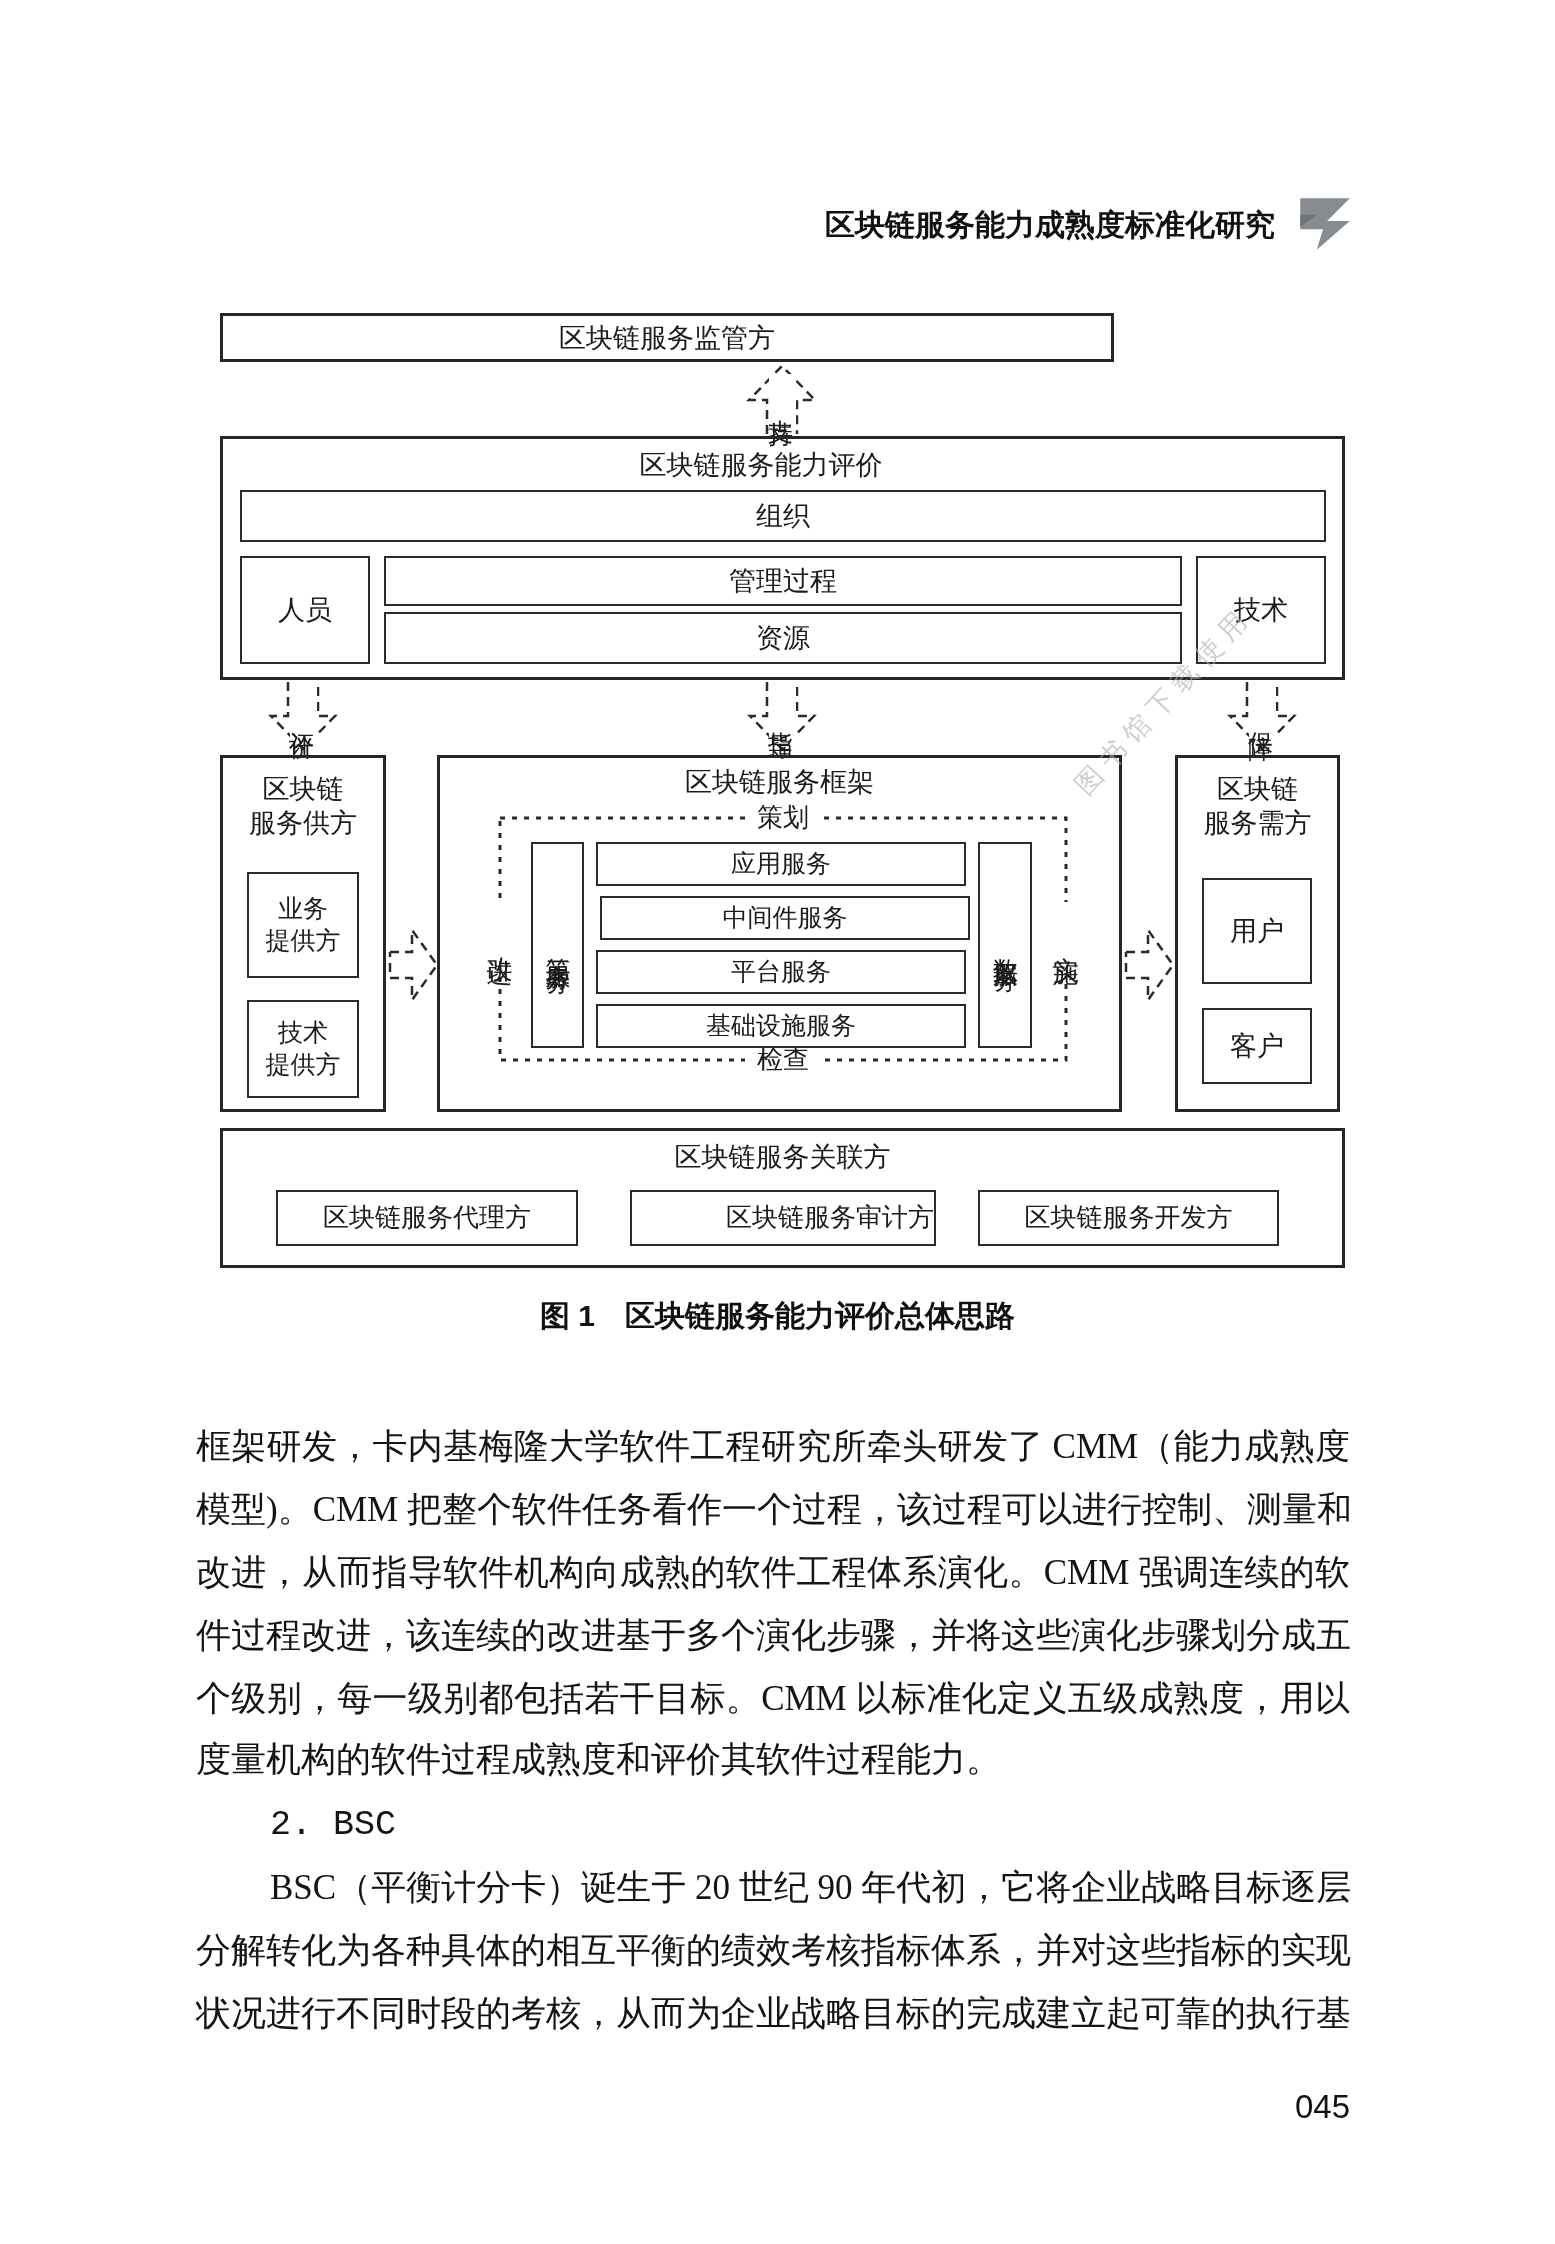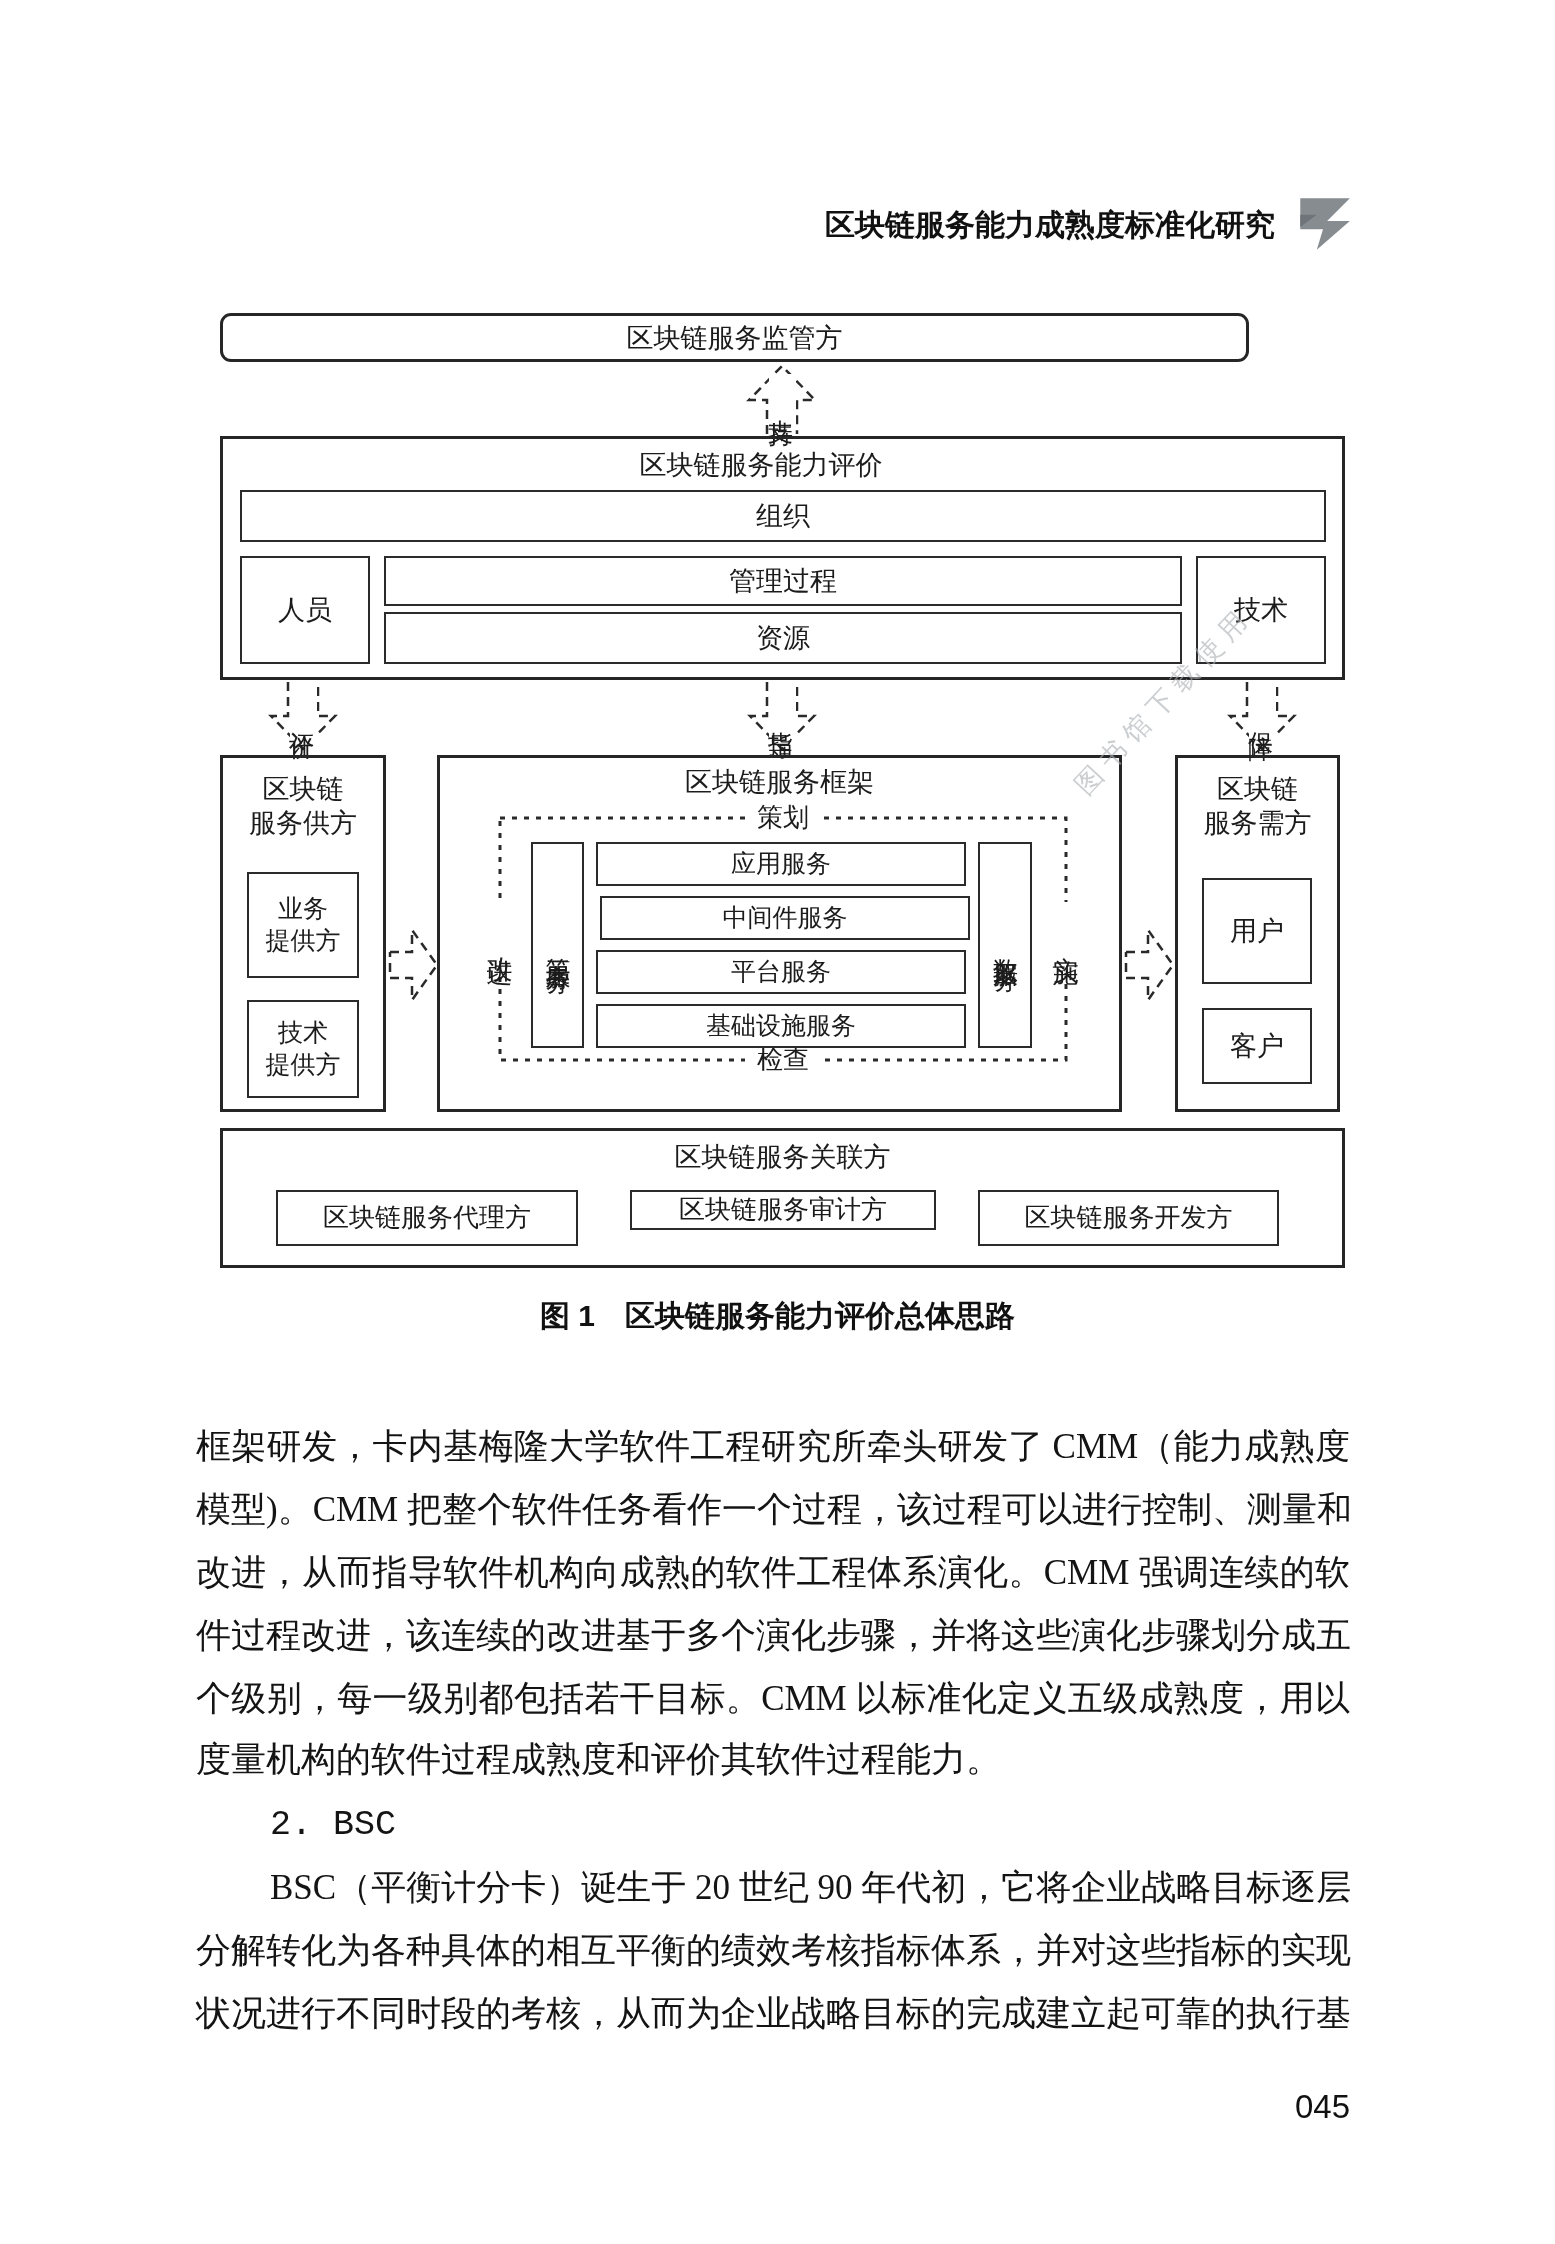--- a/index.html
+++ b/index.html
@@ -57,21 +57,21 @@
     <path d="M767,682 L767,716 L750,716 L782,749 L814,716 L797,716 L797,682"></path>
     <path d="M1247,682 L1247,716 L1230,716 L1262,749 L1294,716 L1277,716 L1277,682"></path>
 
     <path d="M390,952 L412,952 L412,930 L437,965 L412,1000 L412,978 L390,978 L390,952"></path>
     <path d="M1126,952 L1148,952 L1148,930 L1173,965 L1148,1000 L1148,978 L1126,978 L1126,952"></path>
   </g>
 
   <rect x="500" y="818" width="566" height="242" fill="none" stroke="#2a2a2a" stroke-width="3" stroke-dasharray="5 7"></rect>
 </svg>
 
-<div class="bx center-xy" style="left:220px;top:313px;width:1029px;height:49px;border-radius:11px;">
+<div class="bx center-xy" style="left:220px;top:313px;width:894px;height:49px;">
   <span class="f27">区块链服务监管方</span>
 </div>
 <div class="lbl f25 vtext onln" style="left:769px;top:374px;width:27px;height:56px;">支持</div>
 
 <div class="bx" style="left:220px;top:436px;width:1125px;height:244px;"></div>
 <div class="lbl f27" style="left:220px;top:448px;width:1082px;">区块链服务能力评价</div>
 <div class="bx2 center-xy" style="left:240px;top:490px;width:1086px;height:52px;">
   <span class="f27">组织</span>
 </div>
 <div class="bx2 center-xy" style="left:240px;top:556px;width:130px;height:108px;">
@@ -145,21 +145,21 @@
 </div>
 <div class="bx2 center-xy" style="left:1202px;top:1008px;width:110px;height:76px;">
   <span class="f27">客户</span>
 </div>
 
 <div class="bx" style="left:220px;top:1128px;width:1125px;height:140px;"></div>
 <div class="lbl f27" style="left:220px;top:1140px;width:1125px;">区块链服务关联方</div>
 <div class="bx2 center-xy" style="left:276px;top:1190px;width:302px;height:56px;">
   <span class="f26">区块链服务代理方</span>
 </div>
-<div class="bx2 center-xy" style="left:630px;top:1190px;width:306px;height:40px;">
+<div class="bx2 center-xy" style="left:630px;top:1190px;width:306px;height:56px;justify-content:flex-end;">
   <span class="f26">区块链服务审计方</span>
 </div>
 <div class="bx2 center-xy" style="left:978px;top:1190px;width:301px;height:56px;">
   <span class="f26">区块链服务开发方</span>
 </div>
 
 <div class="abs wm">图书馆下载使用</div>
 
 <div class="abs caption">图 1　区块链服务能力评价总体思路</div>
 

